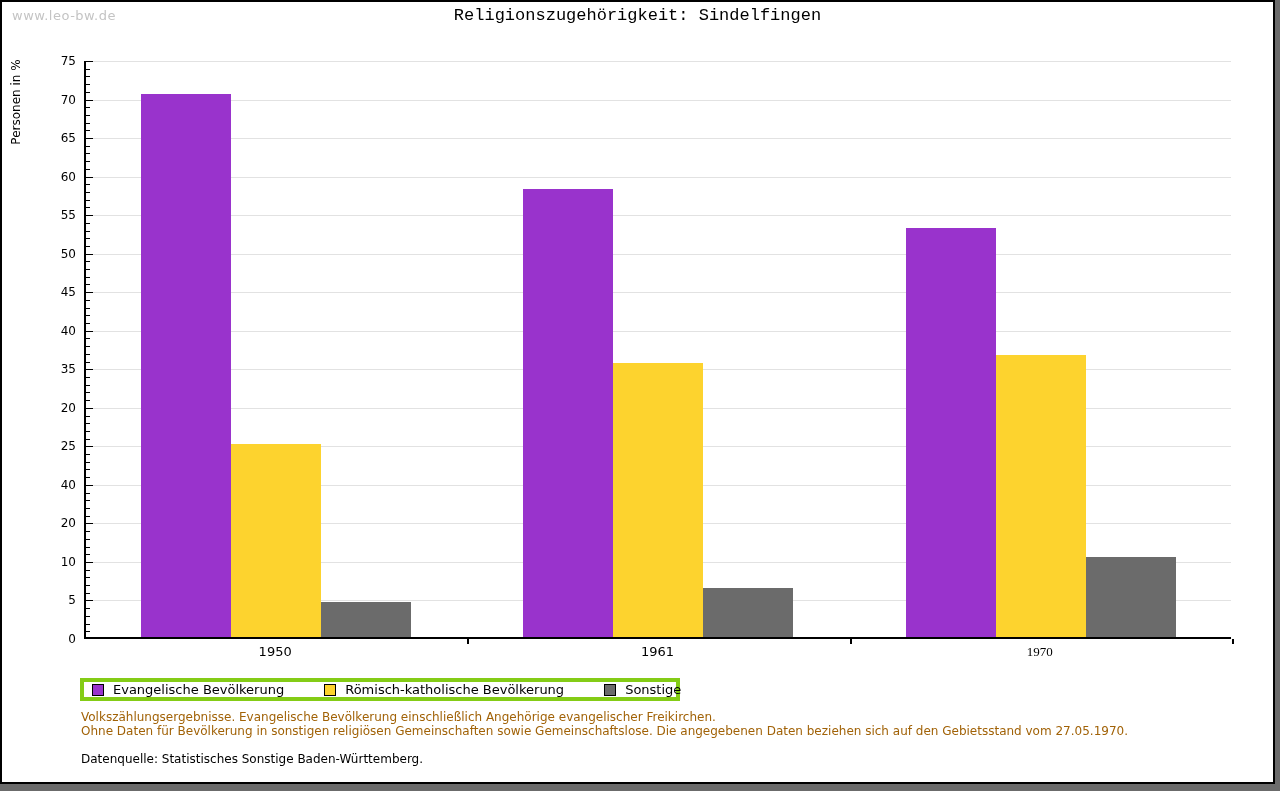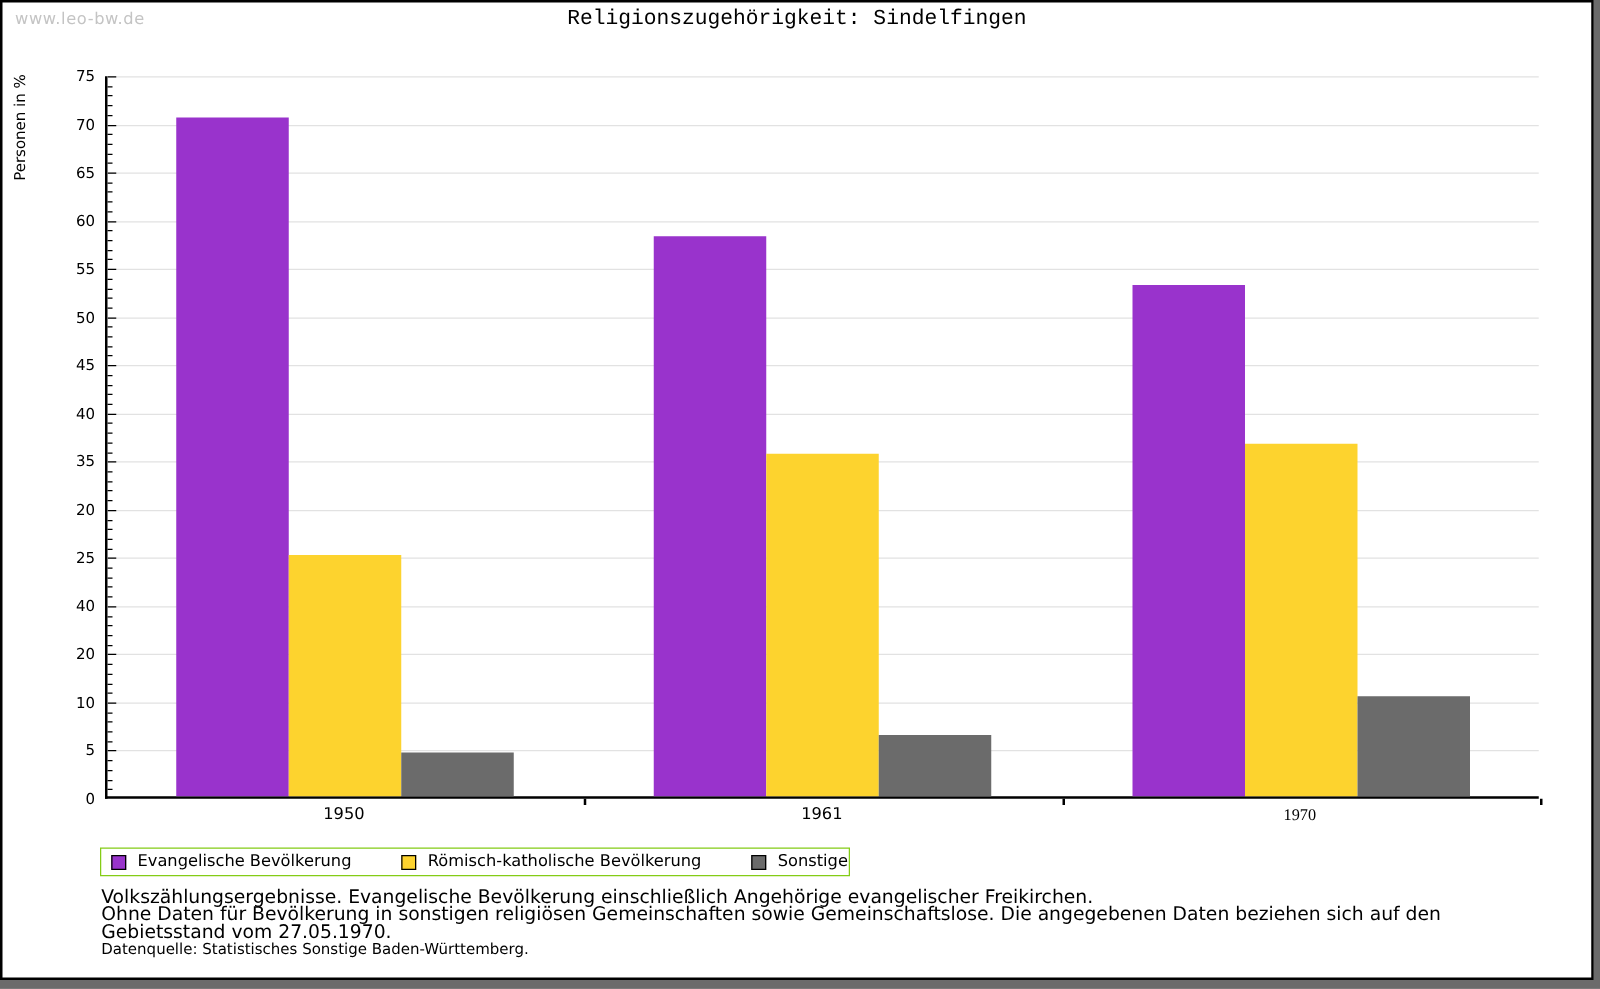--- a/index.html
+++ b/index.html
@@ -92,21 +92,21 @@
     width: 120px;
     text-align: center;
     font-size: 13px;
     color: #000;
   }
 
   .legend {
     position: absolute;
     left: 78px; top: 676px;
     width: 600px; height: 23px;
-    border: 1px solid #84cc16;
+    border: 4px solid #84cc16;
     display: flex;
     align-items: center;
     padding-left: 8px;
     gap: 40px;
   }
   .legend-item {
     display: flex;
     align-items: center;
     gap: 9px;
     font-size: 13px;
@@ -115,23 +115,23 @@
   }
   .legend-swatch {
     width: 12px; height: 12px;
     border: 1px solid #000;
     flex: 0 0 auto;
   }
 
   .footnotes {
     position: absolute;
     left: 79px; top: 708px;
-    font-size: 15px;
+    font-size: 12px;
     line-height: 14px;
-    color: #000000;
+    color: #a16207;
     width: 1140px;
   }
   .source-line {
     position: absolute;
     left: 79px; top: 750px;
     font-size: 12px;
     color: #000;
   }
 </style>
 </head>

